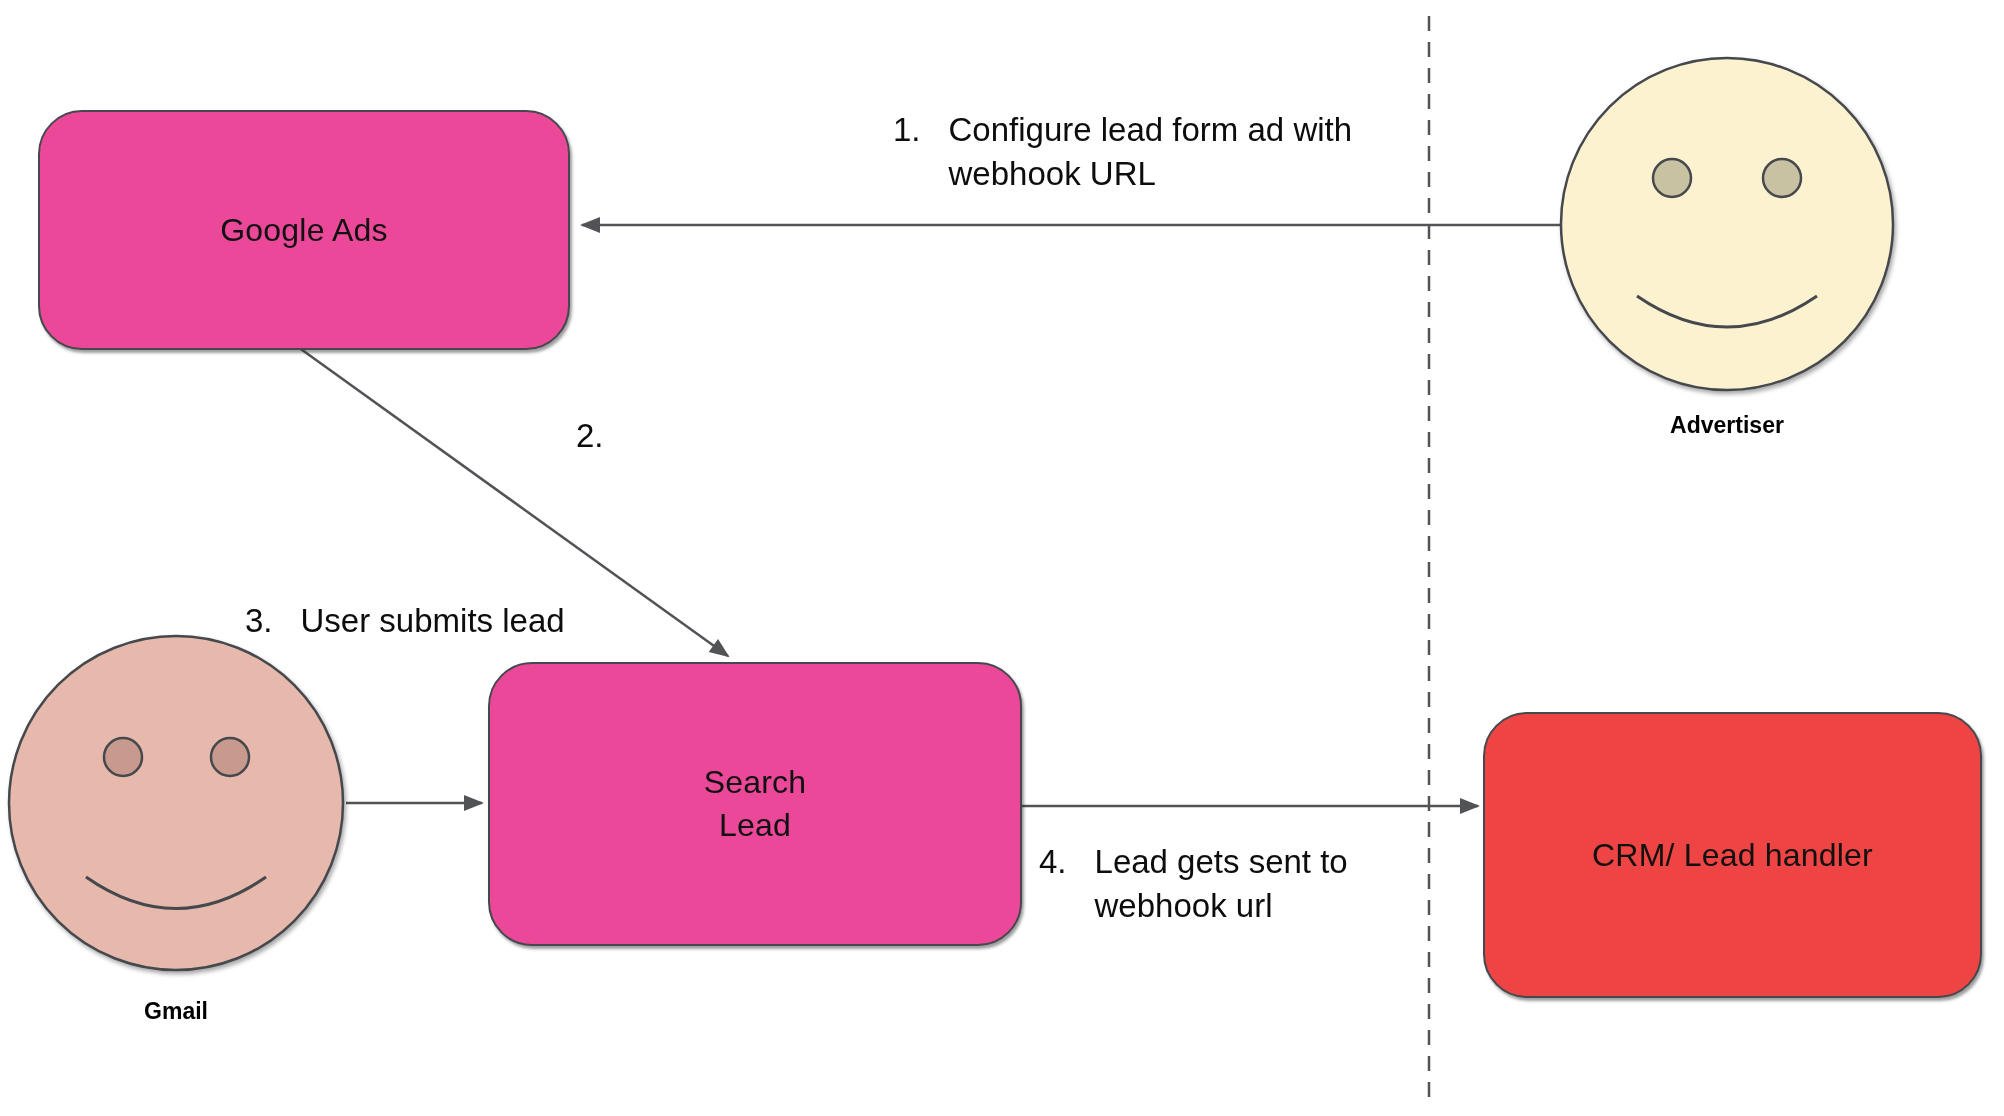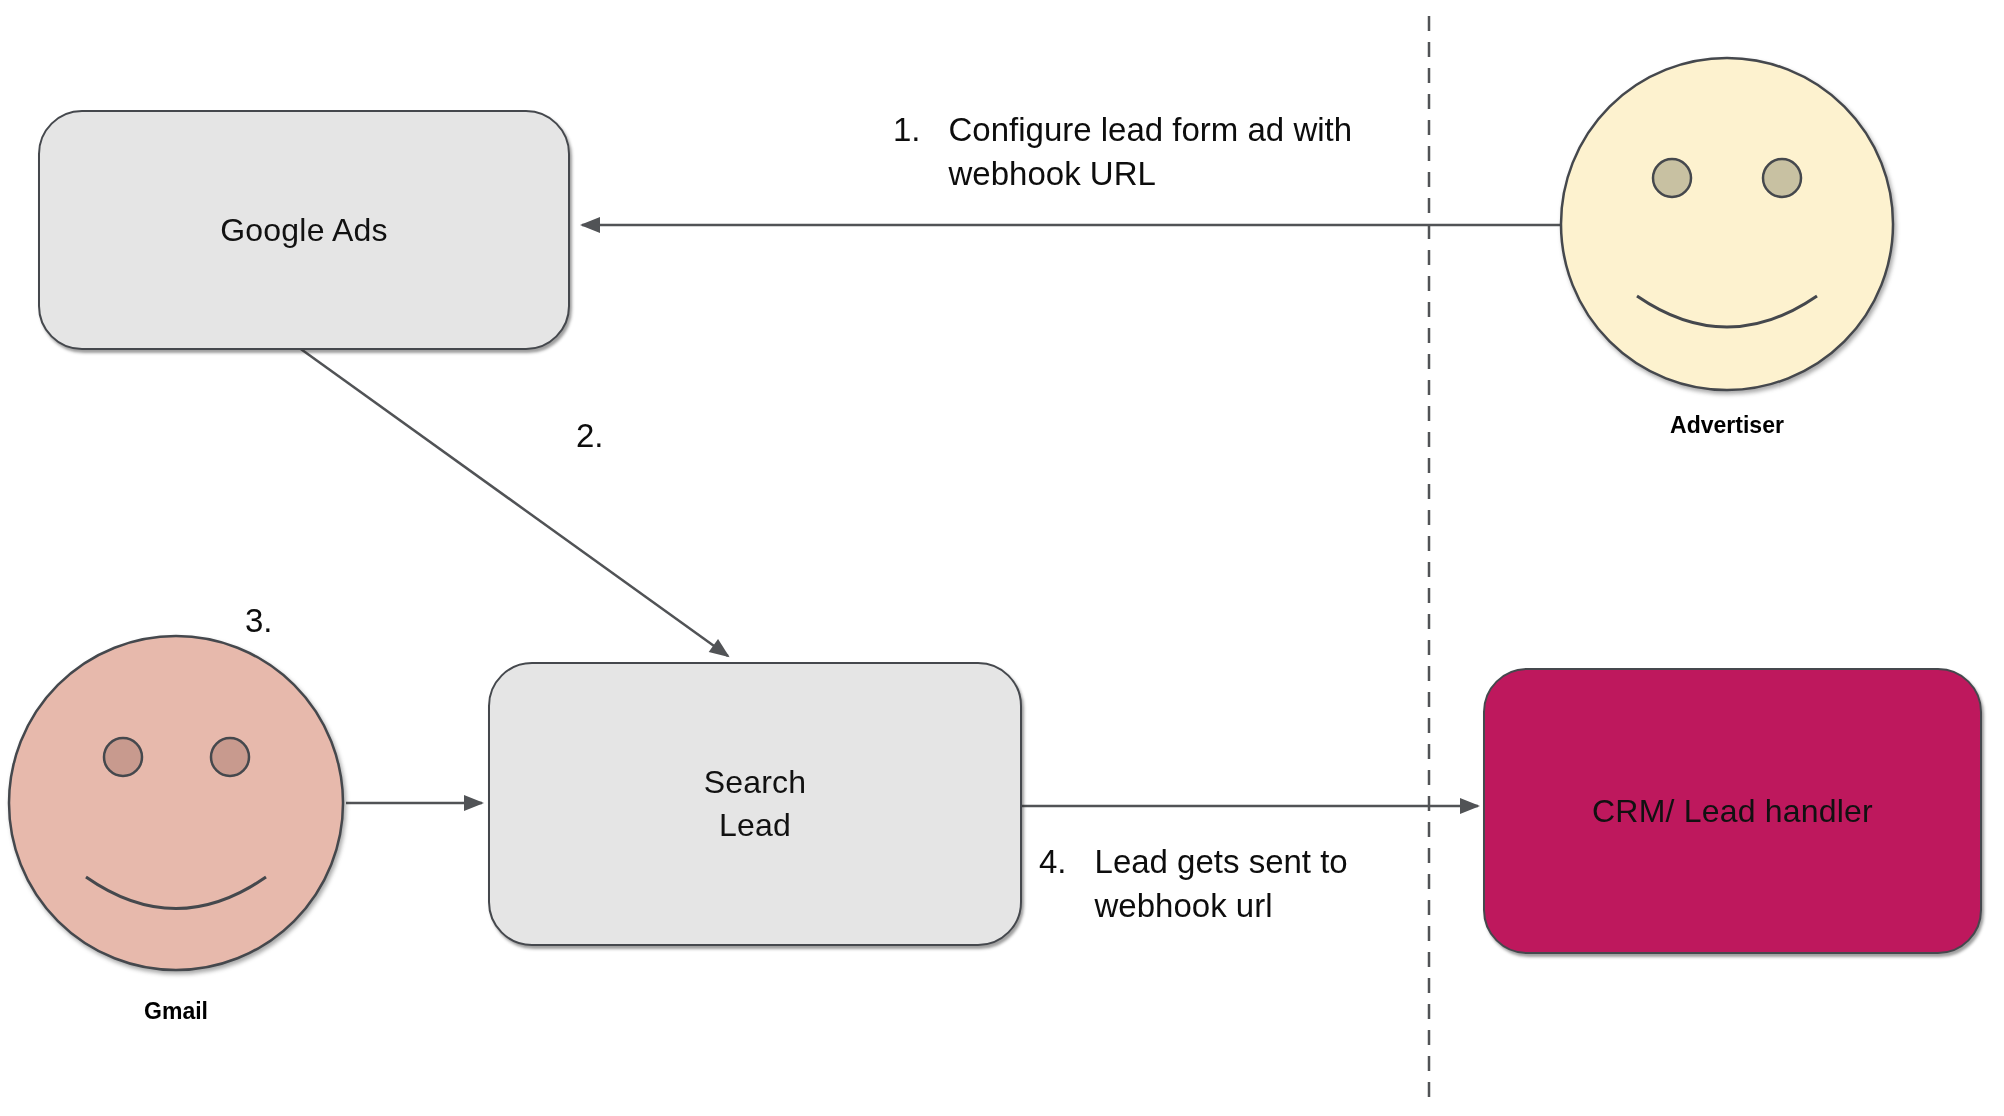--- a/index.html
+++ b/index.html
@@ -30,22 +30,22 @@
     display: flex;
     flex-direction: column;
     align-items: center;
     justify-content: center;
     text-align: center;
     color: #111111;
     font-size: 32px;
     line-height: 43px;
     letter-spacing: 0.2px;
   }
-  .box-blue   { background: #e5e5e5; }
-  .box-yellow { background: #be185d; }
+  .box-blue   { background: #ec4899; }
+  .box-yellow { background: #ef4444; margin-top: 44px; }
 
   #google-ads-box { left: 38px;  top: 110px; width: 528px; height: 236px; }
   #platforms-box  { left: 488px; top: 662px; width: 530px; height: 280px; }
   #crm-box        { left: 1483px; top: 668px; width: 495px; height: 282px; }
 
   .actor-label {
     position: absolute;
     transform: translateX(-50%);
     font-weight: bold;
     font-size: 23px;
@@ -130,20 +130,23 @@
       <div>webhook URL</div>
     </div>
   </div>
 
   <div id="step2-label" class="step-label">
     <span class="num">2.</span>
   </div>
 
   <div id="step3-label" class="step-label">
     <span class="num">3.</span>
+    <div class="lines">
+      <div>User submits lead</div>
+    </div>
   </div>
 
   <div id="step4-label" class="step-label">
     <span class="num">4.</span>
     <div class="lines">
       <div>Lead gets sent to</div>
       <div>webhook url</div>
     </div>
   </div>
 

